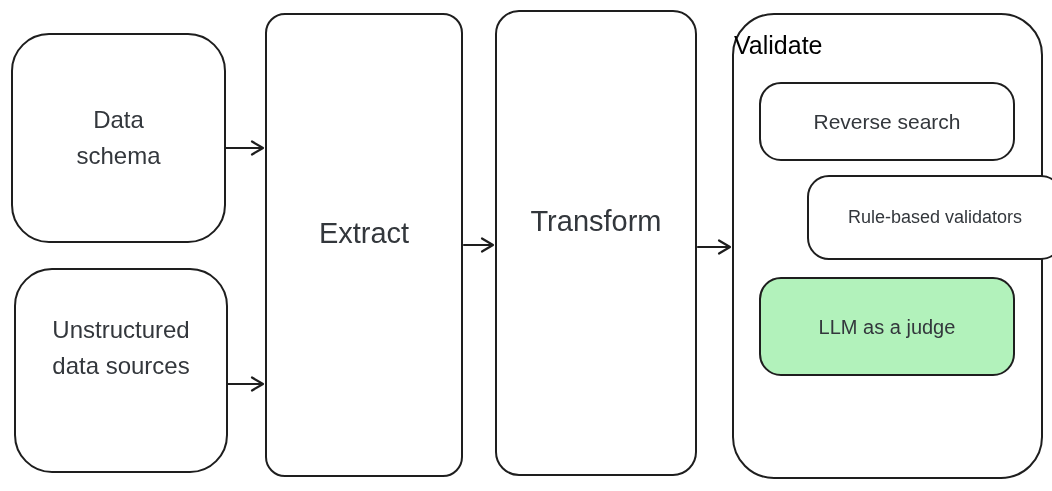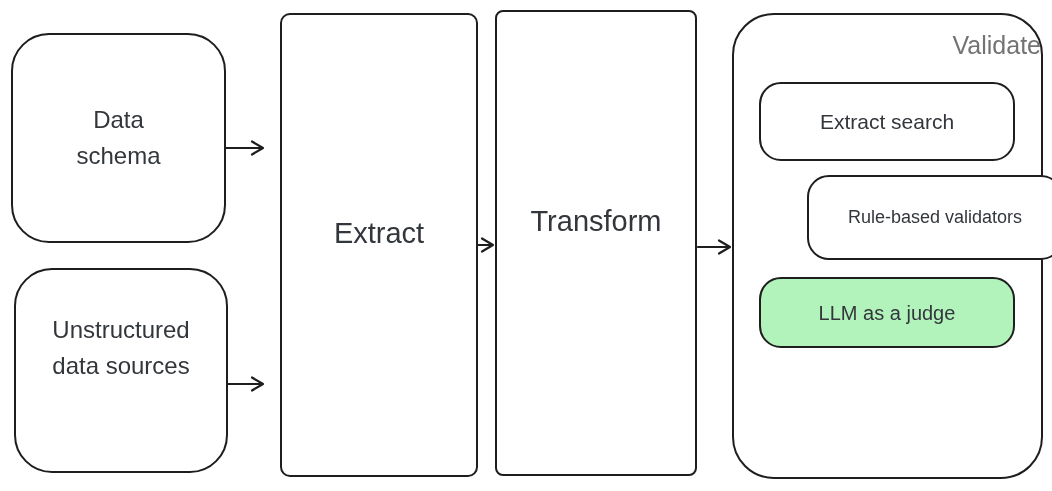--- a/index.html
+++ b/index.html
@@ -35,58 +35,58 @@
     border-radius: 38px;
     font-size: 24px;
   }
   #node-unstructured {
     left: 14px; top: 268px; width: 214px; height: 205px;
     border-radius: 38px;
     font-size: 24px;
     padding-bottom: 46px;
   }
   #node-extract {
-    left: 280px; top: 13px; width: 198px; height: 464px;
-    border-radius: 10px;
+    left: 265px; top: 13px; width: 198px; height: 464px;
+    border-radius: 20px;
     font-size: 29px;
     padding-bottom: 22px;
   }
   #node-transform {
     left: 495px; top: 10px; width: 202px; height: 466px;
-    border-radius: 8px;
+    border-radius: 24px;
     font-size: 29px;
     padding-bottom: 42px;
   }
   #node-validate {
     left: 732px; top: 13px; width: 311px; height: 466px;
     border-radius: 42px;
     display: block;
   }
   .validate-title {
-    text-align: right;
+    text-align: left;
     margin-top: 16px;
     font-size: 25px;
-    color: #737373;
+    color: #000000;
   }
   .sub-node {
     position: absolute;
     left: 25px;
     width: 256px;
     box-sizing: border-box;
     border: 2.5px solid var(--stroke, #1e1e1e);
     border-radius: 22px;
     background: var(--box-fill, #ffffff);
     display: flex;
     align-items: center;
     justify-content: center;
     text-align: center;
   }
   #sub-reverse-search   { top: 67px;  height: 79px; font-size: 21px; }
   #sub-rule-based       { top: 160px; height: 85px; font-size: 18px; margin-left: 48px; }
-  #sub-llm-judge        { top: 262px; height: 71px; font-size: 20px;
+  #sub-llm-judge        { top: 262px; height: 99px; font-size: 20px;
                           background: var(--highlight-fill, #b2f2bb); }
   #sub-confidence       { top: 363px; height: 84px; font-size: 19px; }
 
   .edges {
     position: absolute;
     left: 0; top: 0;
     width: 1052px;
     height: 491px;
     color: var(--stroke, #1e1e1e);
     pointer-events: none;
@@ -127,21 +127,21 @@
   </div>
 
   <div class="node" id="node-transform">
     <div class="node-label">Transform</div>
   </div>
 
   <div class="node" id="node-validate">
     <div class="validate-title">Validate</div>
 
     <div class="sub-node" id="sub-reverse-search">
-      <div class="node-label">Extract search</div>
+      <div class="node-label">Reverse search</div>
     </div>
 
     <div class="sub-node" id="sub-rule-based">
       <div class="node-label">Rule-based validators</div>
     </div>
 
     <div class="sub-node" id="sub-llm-judge">
       <div class="node-label">LLM as a judge</div>
     </div>
 

